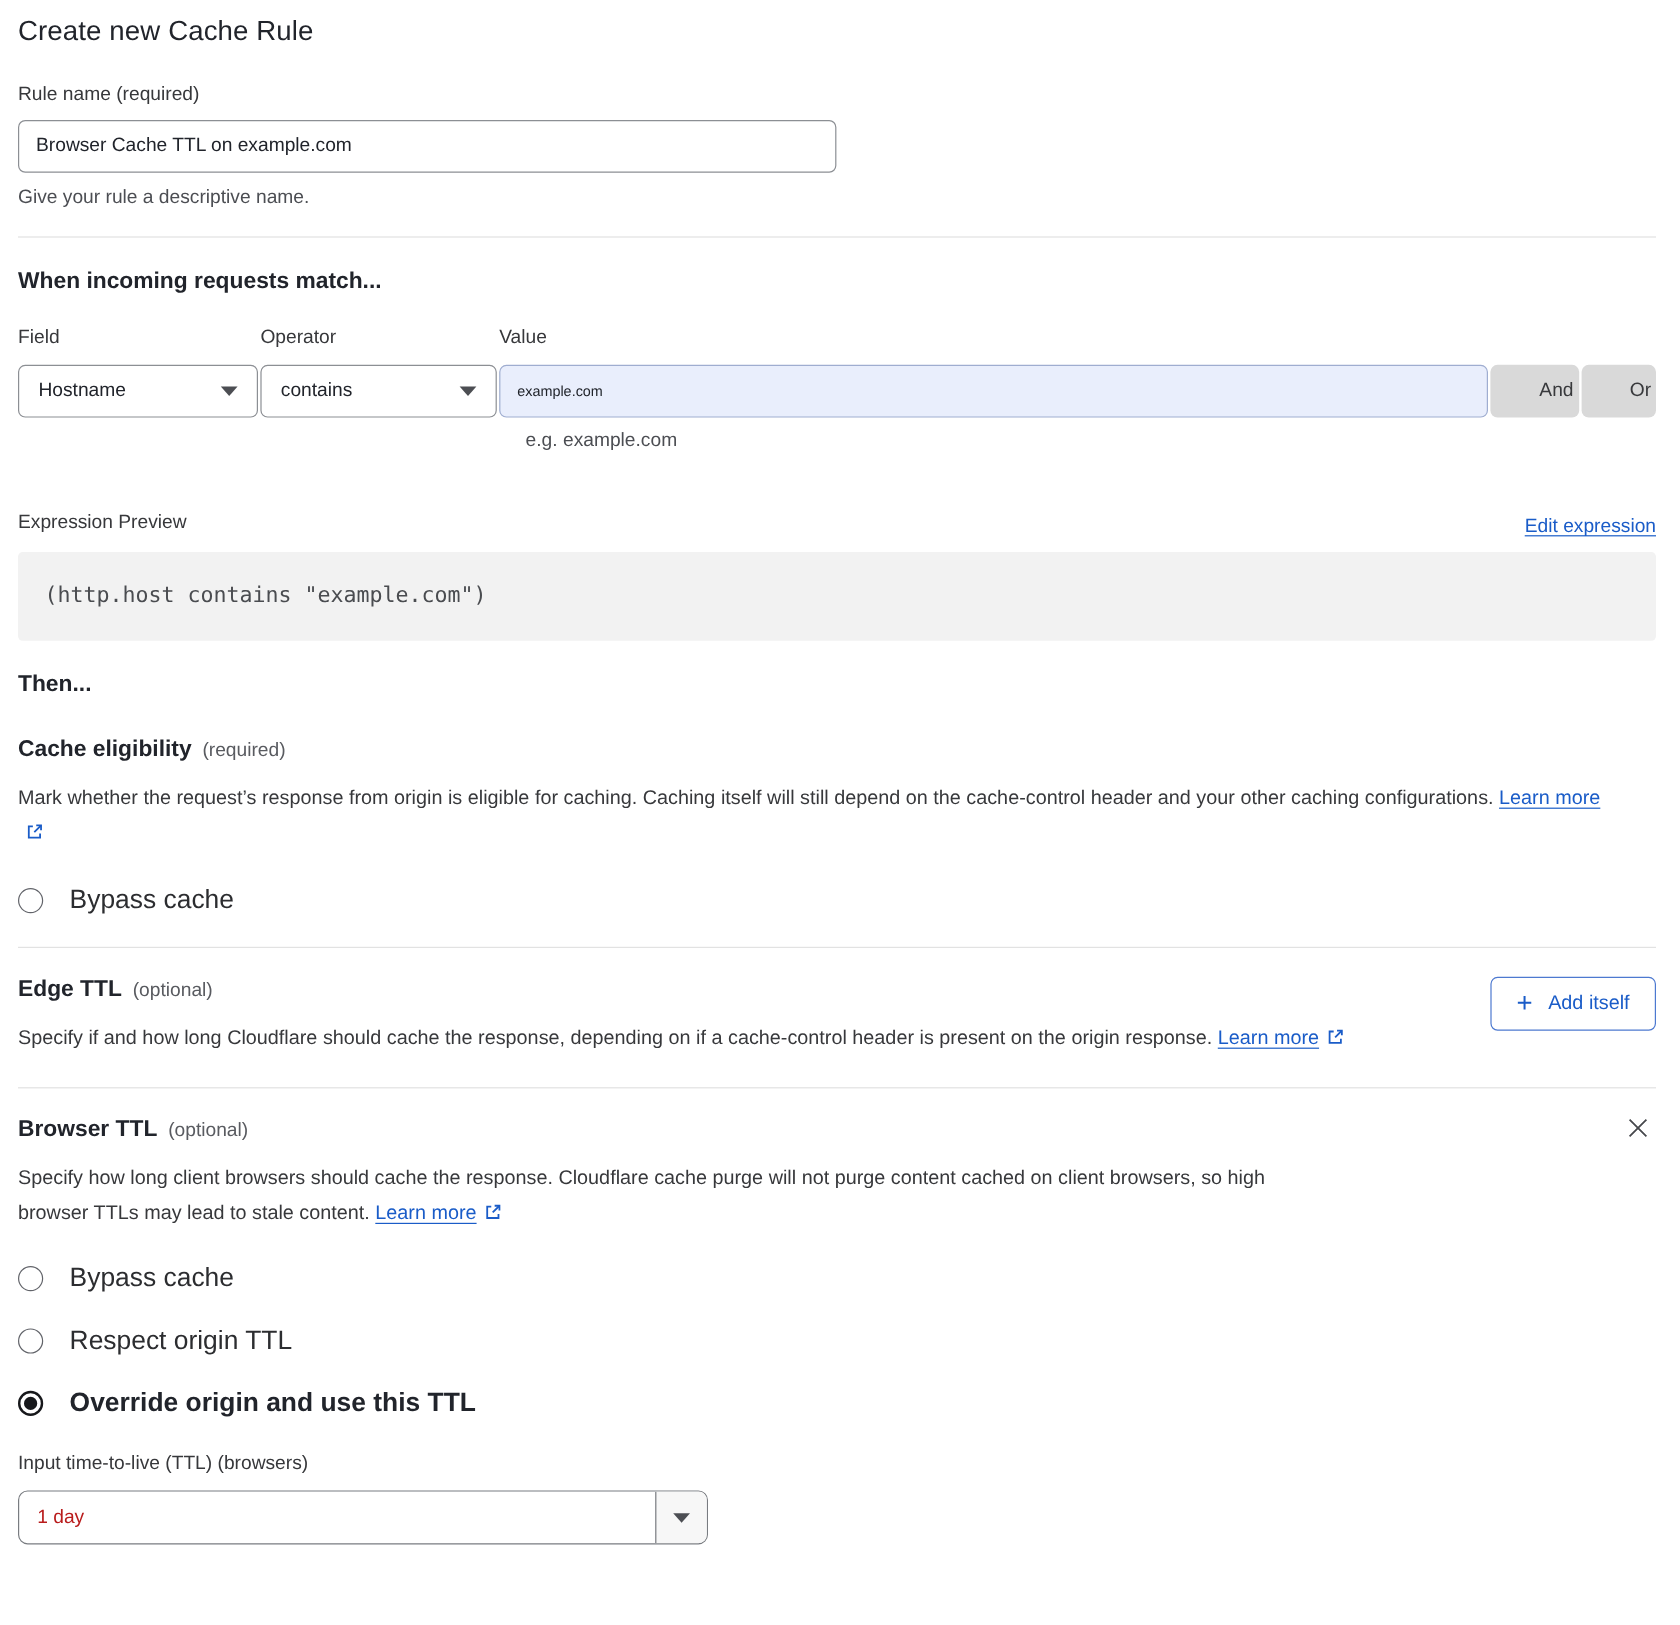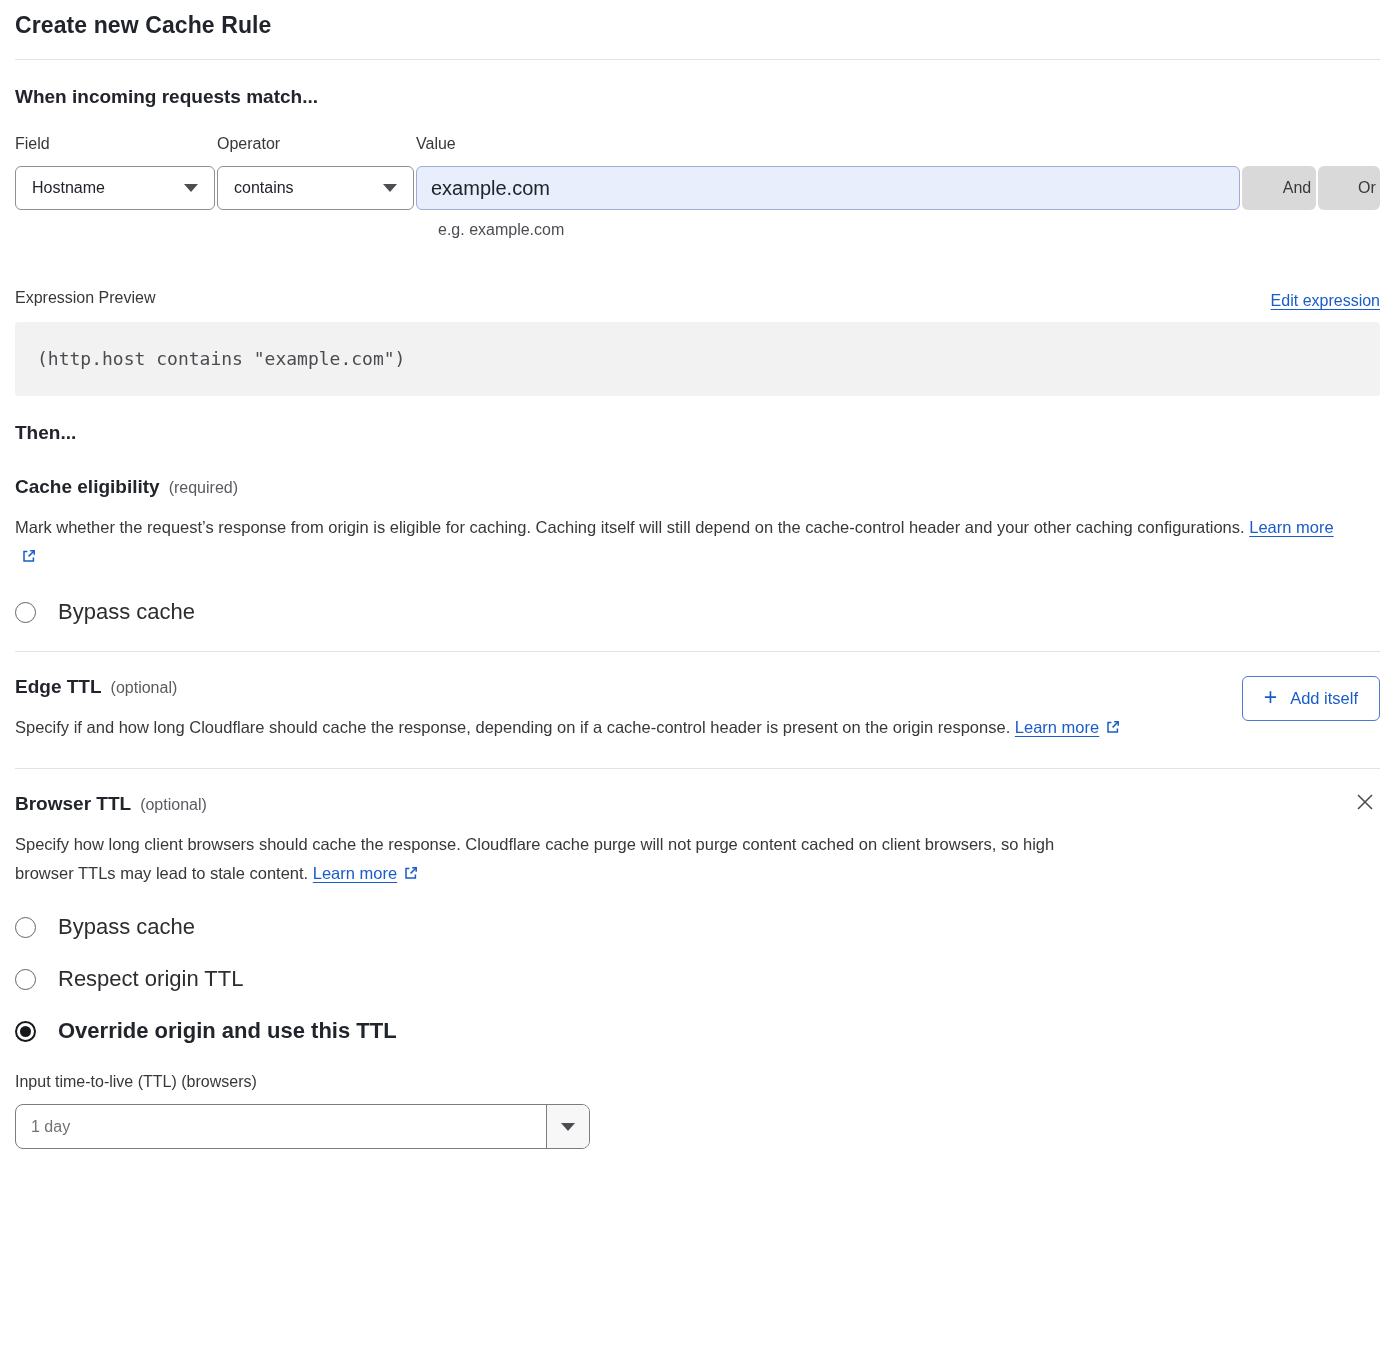--- a/index.html
+++ b/index.html
@@ -5,21 +5,21 @@
   * { box-sizing: border-box; margin: 0; padding: 0; }
   html, body { background: #ffffff; }
   body {
     width: 1400px;
     font-family: "Liberation Sans", sans-serif;
     color: #313131;
     -webkit-font-smoothing: antialiased;
   }
   .container { padding: 12px 20px 20px 15px; }
 
-  h1.page-title { font-size: 23px; font-weight: 700; color: #21242b; letter-spacing: .1px; }
+  h1.page-title { font-size: 23px; font-weight: 400; color: #21242b; letter-spacing: .1px; }
 
   .field-label { font-size: 16px; color: #37383b; line-height: 24px; }
   .helper-text { font-size: 16px; color: #4c4e53; line-height: 24px; }
 
   .text-input {
     width: 682px; height: 44px;
     border: 1px solid #8c8f94; border-radius: 6px;
     font-size: 16px; color: #21242b; padding: 0 14px;
     font-family: "Liberation Sans", sans-serif;
     background: #fff; outline: none;
@@ -45,21 +45,21 @@
   .select-box {
     height: 44px; border: 1px solid #8c8f94; border-radius: 6px; background: #fff;
     display: flex; align-items: center; justify-content: space-between;
     padding: 0 16px; font-size: 16px; color: #21242b; cursor: pointer;
   }
   .caret { width: 0; height: 0; border-left: 7px solid transparent; border-right: 7px solid transparent; border-top: 8px solid #4c4e53; }
 
   .value-input {
     height: 44px; width: 100%;
     border: 1px solid #9fadd0; border-radius: 6px;
-    background: #e9eefc; font-size: 20px; color: #21242b; padding: 0 14px;
+    background: #e9eefc; font-size: 12px; color: #21242b; padding: 0 14px;
     font-family: "Liberation Sans", sans-serif; outline: none;
   }
   .conn-btn {
     height: 44px; border: none; border-radius: 6px; background: #d9d9d9;
     font-size: 16px; color: #38393c; cursor: pointer; font-family: "Liberation Sans", sans-serif; padding-left: 36px;
   }
   .btn-and { width: 74px; }
   .btn-or { width: 62px; }
   .value-helper { margin-top: 8px; }
 
@@ -108,33 +108,38 @@
   .radio-label { font-size: 22px; color: #2c2d30; margin-left: 22px; }
   .radio-option.selected .radio-label { font-weight: 700; color: #21242b; }
 
   
   .ttl-block { margin-top: 24px; }
   .ttl-select {
     margin-top: 10px; width: 575px; height: 45px;
     border: 1px solid #797c81; border-radius: 8px; background: #fff;
     display: flex; align-items: stretch; overflow: hidden; cursor: pointer;
   }
-  .ttl-select .ttl-value { flex: 1; display: flex; align-items: center; padding: 0 15px; font-size: 16px; color: #737373; }
+  .ttl-select .ttl-value { flex: 1; display: flex; align-items: center; padding: 0 15px; font-size: 16px; color: #b91c1c; }
   .ttl-select .ttl-arrow {
     width: 43px; border-left: 1px solid #797c81; background: #f7f7f7;
     display: flex; align-items: center; justify-content: center;
   }
 </style>
 </head>
 <body>
 
 <div class="container">
 
   <h1 class="page-title">Create new Cache Rule</h1>
 
+  <div class="rule-name-block">
+    <div class="field-label">Rule name (required)</div>
+    <input class="text-input" type="text" value="Browser Cache TTL on example.com" style="">
+    <div class="helper-text">Give your rule a descriptive name.</div>
+  </div>
 
   <hr class="divider">
 
   <h2 class="section-heading">When incoming requests match...</h2>
 
   <div class="match-row">
     <div class="match-col col-field">
       <div class="field-label">Field</div>
       <div class="select-box">
         <span>Hostname</span>

